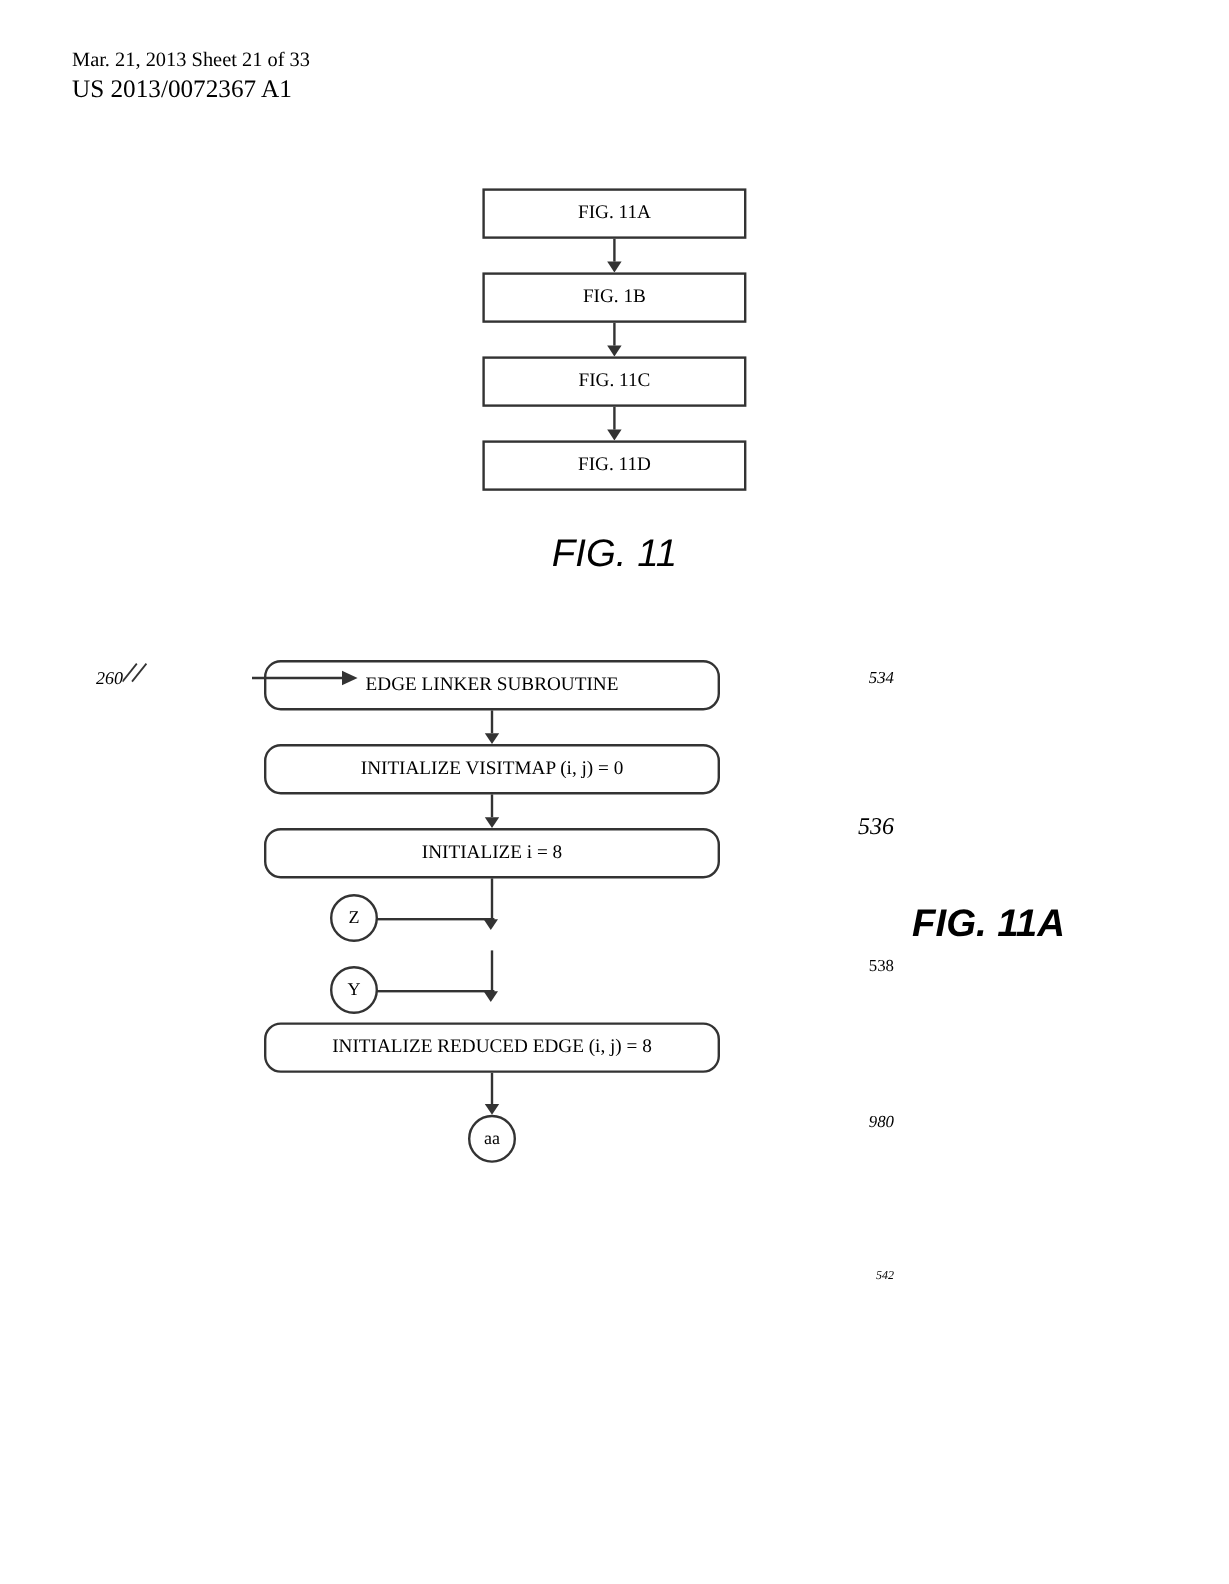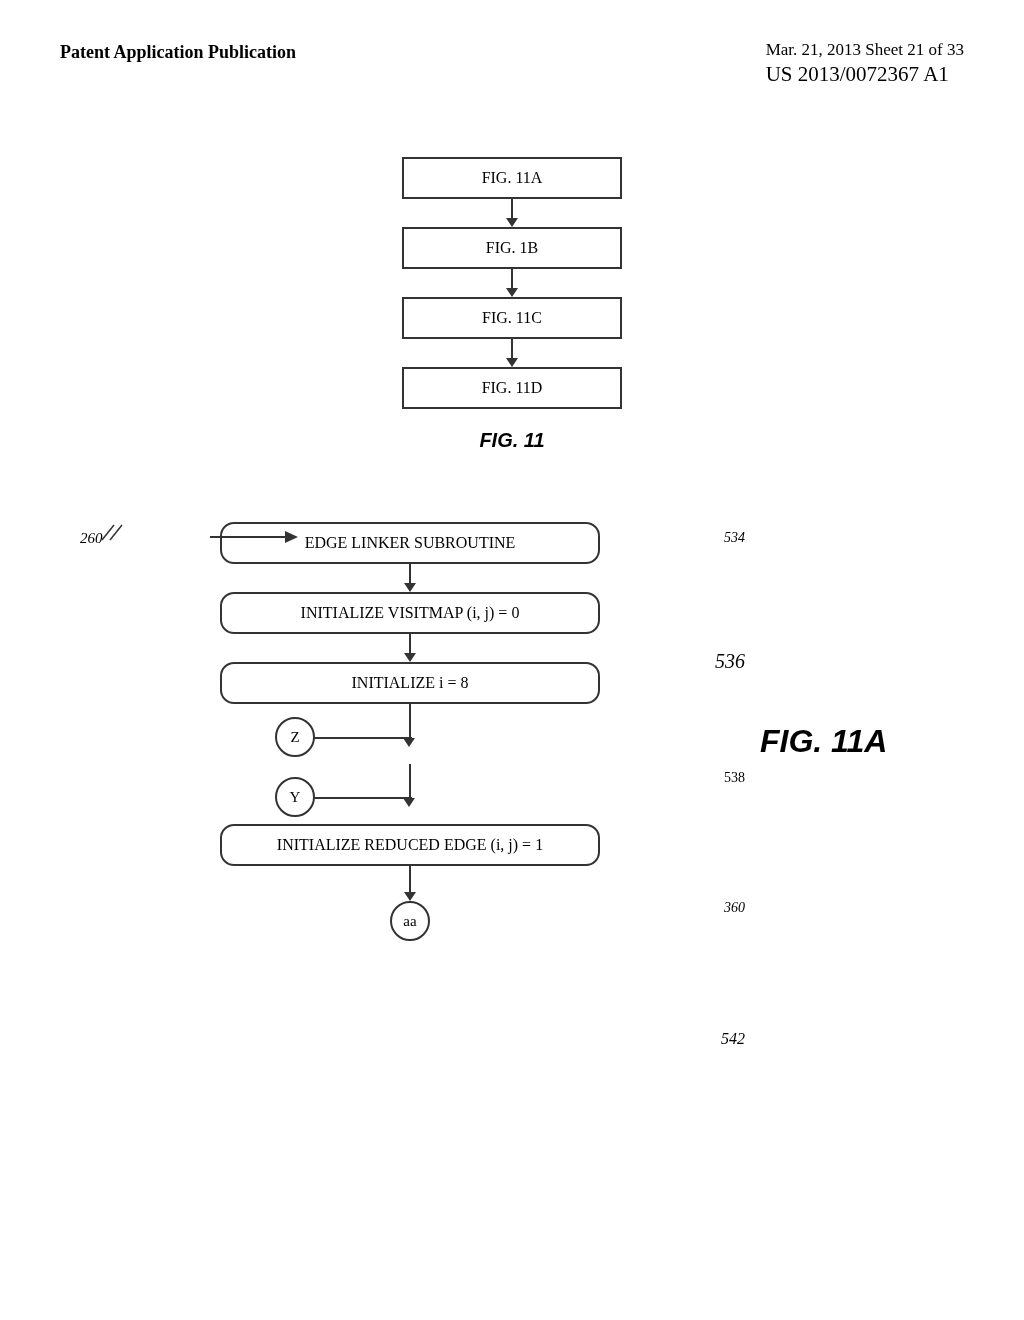--- a/index.html
+++ b/index.html
@@ -79,24 +79,24 @@
       display: flex;
       align-items: center;
       justify-content: center;
     }
 
     .fig11-box {
       width: 220px;
     }
 
     .fig11-caption {
-      font-size: 20px;
+      font-size: 32px;
       font-style: italic;
-      font-weight: bold;
-      margin-top: 20px;
+      font-weight: normal;
+      margin-top: 34px;
       font-family: Arial, sans-serif;
     }
 
     
     .fig11a-section {
       display: flex;
       flex-direction: row;
       align-items: center;
       margin-top: 50px;
       position: relative;
@@ -155,21 +155,20 @@
       border-top: 9px solid #333;
     }
 
   </style>
 </head>
 <body>
 
 <div class="page">
 
   <div class="header">
-    <div class="header-left">Patent Application Publication</div>
     <div class="header-right-group">
       <div class="header-date-sheet">Mar. 21, 2013  Sheet 21 of 33</div>
       <div class="header-patent">US 2013/0072367 A1</div>
     </div>
   </div>
 
   <div class="main-content">
 
     <div class="fig11-section">
       <div class="flow-column">
@@ -265,44 +264,44 @@
             <div class="arrowhead-down"></div>
           </div>
 
           <div style="position:absolute;left:55px;top:13px;">
             <div class="connector-circle">
               <span>Z</span>
             </div>
           </div>
         </div>
 
-        <div style="position:absolute;right:15px;top:388px;font-size:14px;font-style:italic;">360</div>
+        <div style="position:absolute;right:15px;top:388px;font-size:14px;font-style:italic;">980</div>
 
 
         <div style="position:relative;height:60px;width:380px;display:flex;align-items:flex-end;justify-content:center;">
 
           <div style="position:absolute;left:189px;top:0;width:2px;height:35px;background:#333;"></div>
 
           <div style="position:absolute;left:80px;top:33px;width:112px;height:2px;background:#333;"></div>
 
           <div style="position:absolute;left:183px;top:34px;">
             <div class="arrowhead-down"></div>
           </div>
 
           <div style="position:absolute;left:55px;top:13px;">
             <div class="connector-circle">
               <span>Y</span>
             </div>
           </div>
         </div>
 
-        <div style="position:absolute;right:15px;top:518px;font-size:16px;font-style:italic;">542</div>
+        <div style="position:absolute;right:15px;top:518px;font-size:10px;font-style:italic;">542</div>
 
         <div class="flowchart-box fig11a-box">
-          <span>INITIALIZE REDUCED EDGE (i, j) = 1</span>
+          <span>INITIALIZE REDUCED EDGE (i, j) = 8</span>
         </div>
 
         <div style="display:flex;flex-direction:column;align-items:center;height:35px;">
           <div style="width:2px;background:#333;flex:1;"></div>
           <div class="arrowhead-down"></div>
         </div>
 
         <div class="connector-circle">
           <span>aa</span>
         </div>

